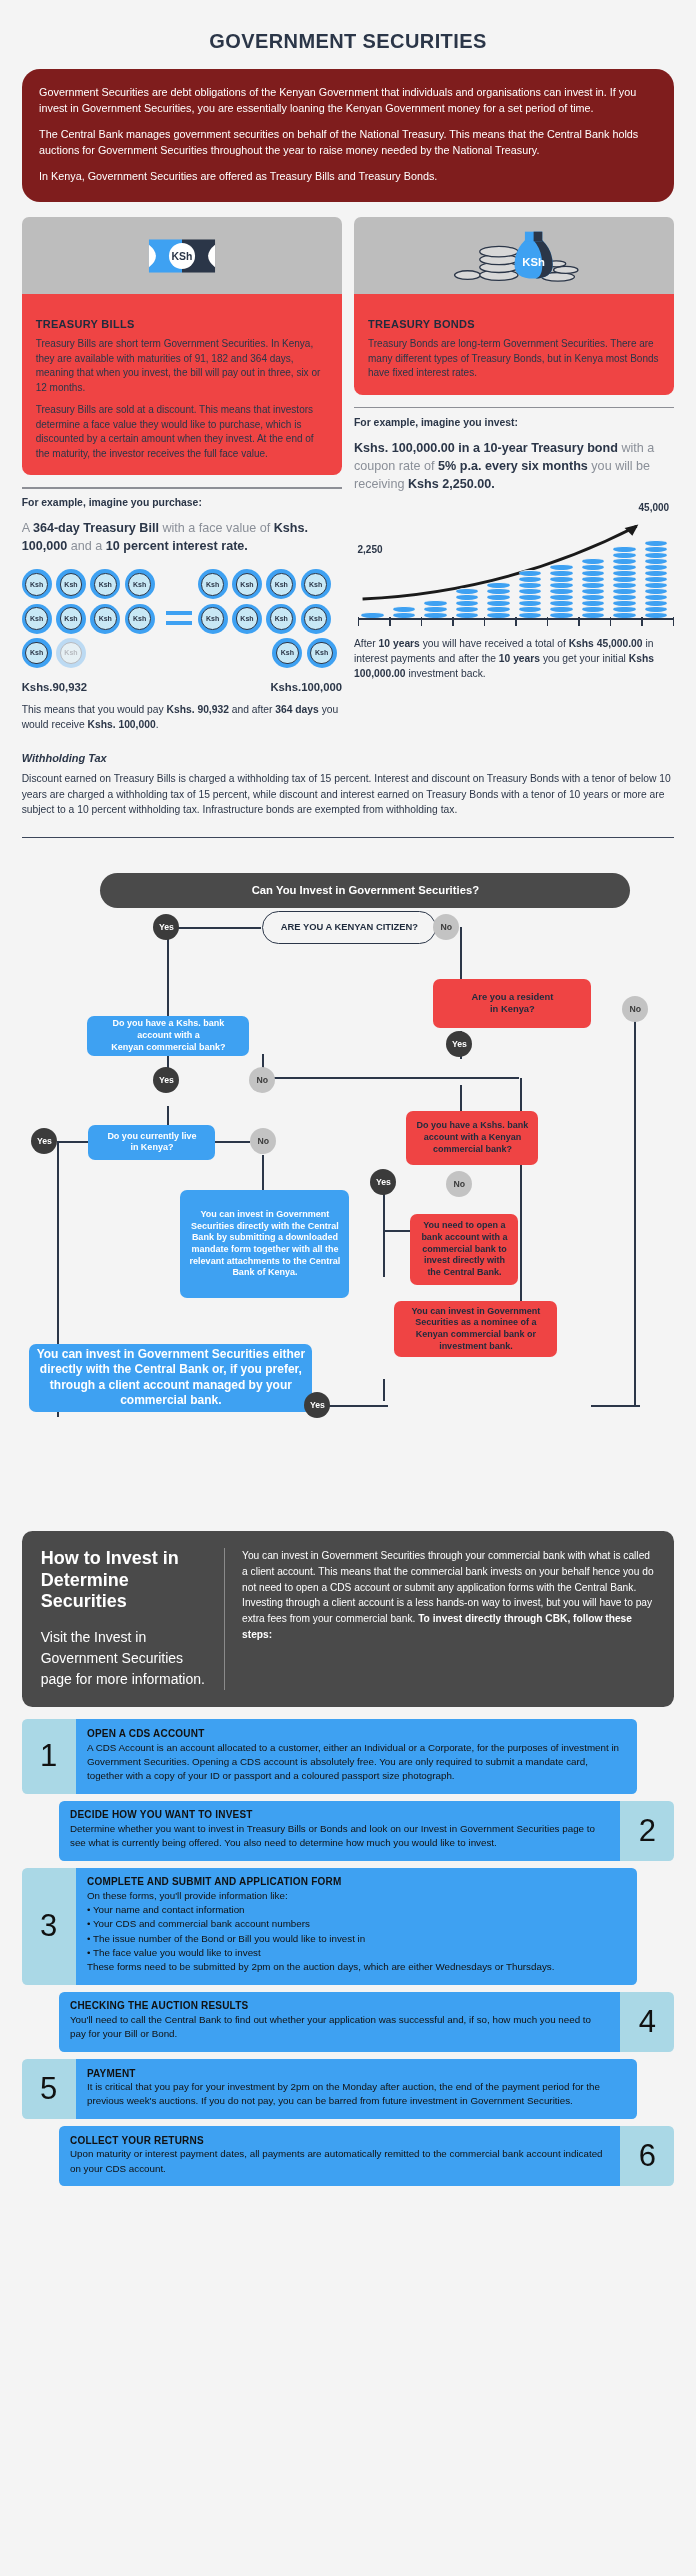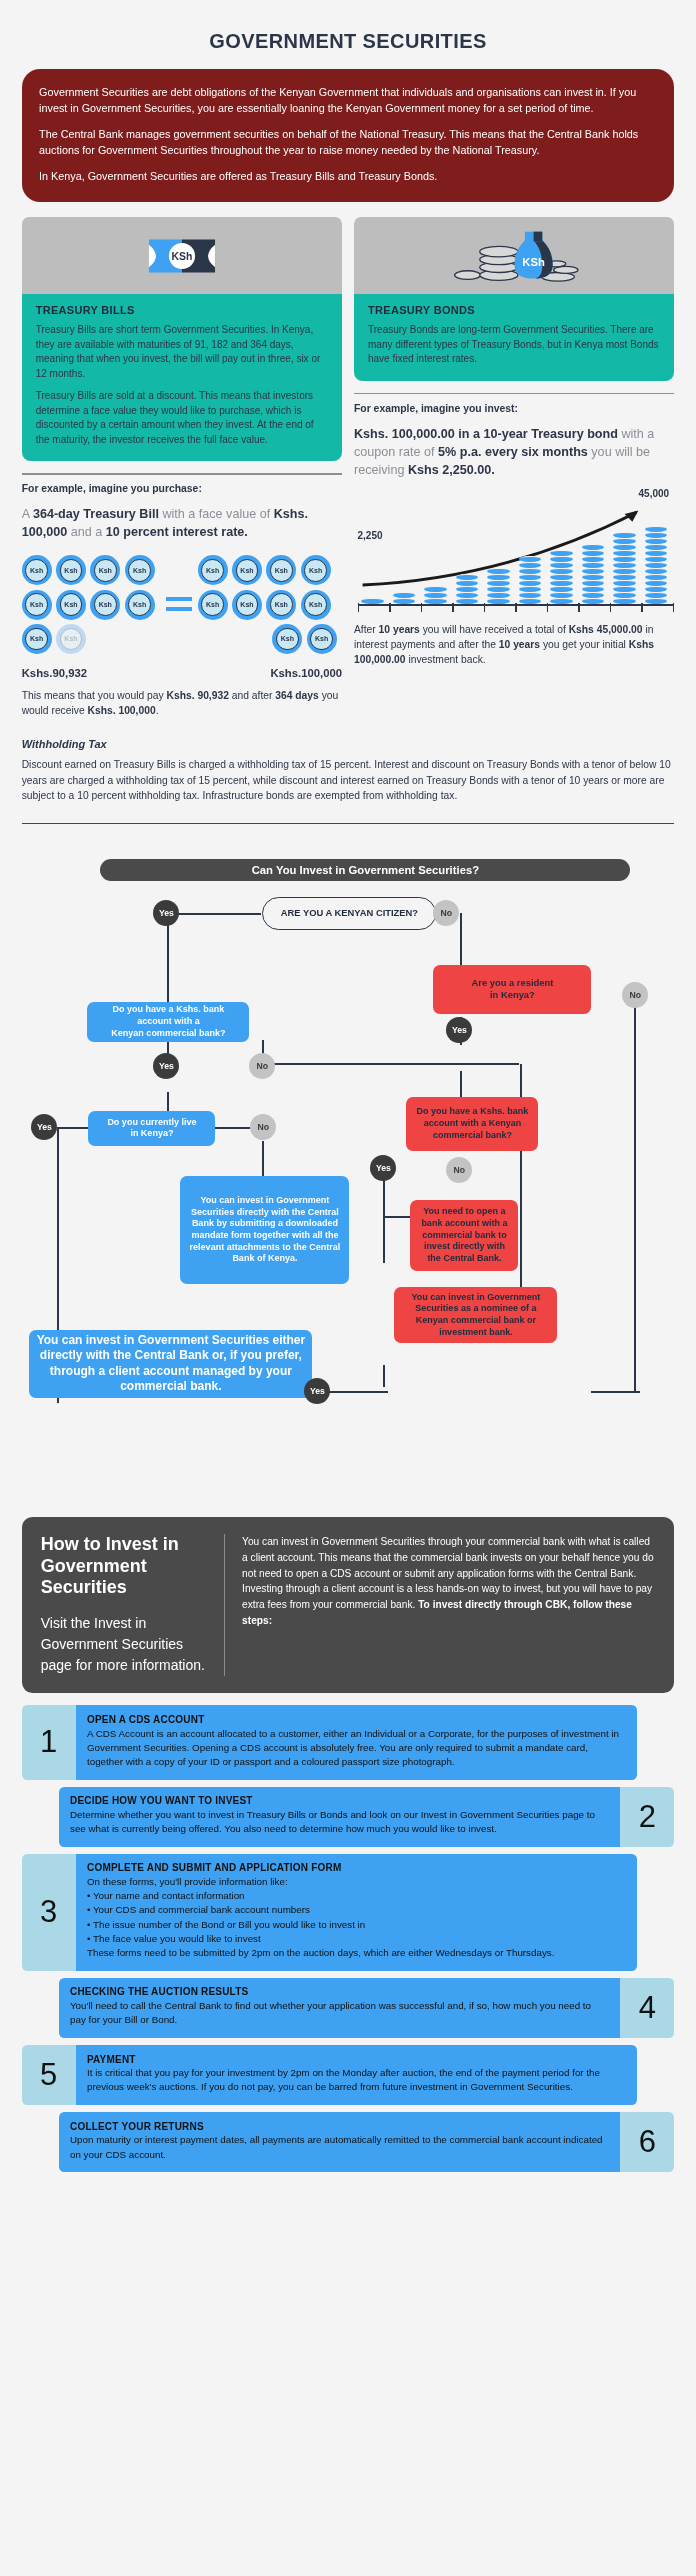--- a/index.html
+++ b/index.html
@@ -39,24 +39,24 @@
   .col { width: 325px; }
 
   .img-band {
     background: #bdbdbd;
     border-top-left-radius: 7px;
     border-top-right-radius: 7px;
     height: 77px;
     display: flex; align-items: center; justify-content: center;
   }
   .card-body {
-    background: #14b8a6;
+    background: #ef4444;
     border-bottom-left-radius: 8.7px;
     border-bottom-right-radius: 8.7px;
-    padding: 10px 14px 14px;
+    padding: 24px 14px 14px;
   }
   .card-title { font-size: 11px; font-weight: bold; letter-spacing: 0.3px; margin-bottom: 7px; color:#1f2b3d; }
   .card-body p { font-size: 10px; line-height: 1.45; margin-bottom: 7.8px; }
   .card-body p:last-child { margin-bottom: 0; }
 
   .rule { height: 1.7px; background: #8d8f96; margin: 12px 0 8.7px; }
 
   .eg-lead { font-size: 10.4px; font-weight: bold; margin-bottom: 10.4px; color:#2b3648;}
   .eg-big { font-size: 12.6px; line-height: 1.45; color: #8a8f98; }
   .eg-big b { color: #2b3648; }
@@ -102,21 +102,21 @@
 
   
   .wht { margin: 19px 4.3px 0; }
   .wht h4 { font-size: 11px; font-style: italic; font-weight: bold; margin-bottom: 7.8px; }
   .wht p { font-size: 10.3px; line-height: 1.5; }
   .hr-thick { height: 1.7px; background: #3c465a; margin: 19px 4.3px 0; }
 
   
   .flow { position: relative; height: 661px; margin-top: 22.6px; }
   .flow-title {
-    position: absolute; left: 83px; top: 12px; width: 530px; height: 22px;
+    position: absolute; left: 83px; top: 12px; width: 530px; height: 35px;
     background: #4a4a4a; color: #fff; border-radius: 17.4px;
     display: flex; align-items: center; justify-content: center;
     font-size: 11.3px; font-weight: bold;
   }
   .node {
     position: absolute; border-radius: 7px; display: flex; align-items: center;
     justify-content: center; text-align: center; font-weight: bold; line-height: 1.3;
     padding: 5.2px 7px;
   }
   .node.blue  { background: #3ea1f2; color: #ffffff; }
@@ -511,21 +511,21 @@
 
     <div class="node light" style="left:377px; top:440px; width:163px; height:56px; font-size:9px;" id="n-nominee">
         <span>You can invest in Government Securities as a nominee of a Kenyan commercial bank or investment bank.</span>
       </div>
 
     <div class="badge yes" style="left:287px; top:531px;">Yes</div>
   </div>
 
   <div class="howto">
     <div class="howto-left">
-      <h2>How to Invest in Government Securities</h2>
+      <h2>How to Invest in Determine Securities</h2>
       <p>Visit the Invest in Government Securities page for more information.</p>
     </div>
     <div class="howto-right">
       <span>You can invest in Government Securities through your commercial bank with what is called a client account. This means that the commercial bank invests on your behalf hence you do not need to open a CDS account or submit any application forms with the Central Bank. Investing through a client account is a less hands-on way to invest, but you will have to pay extra fees from your commercial bank. </span><b>To invest directly through CBK, follow these steps:</b>
     </div>
   </div>
 
   <div class="steps" id="steps-container">
       <div class="step left">
         <div class="num">1</div>

